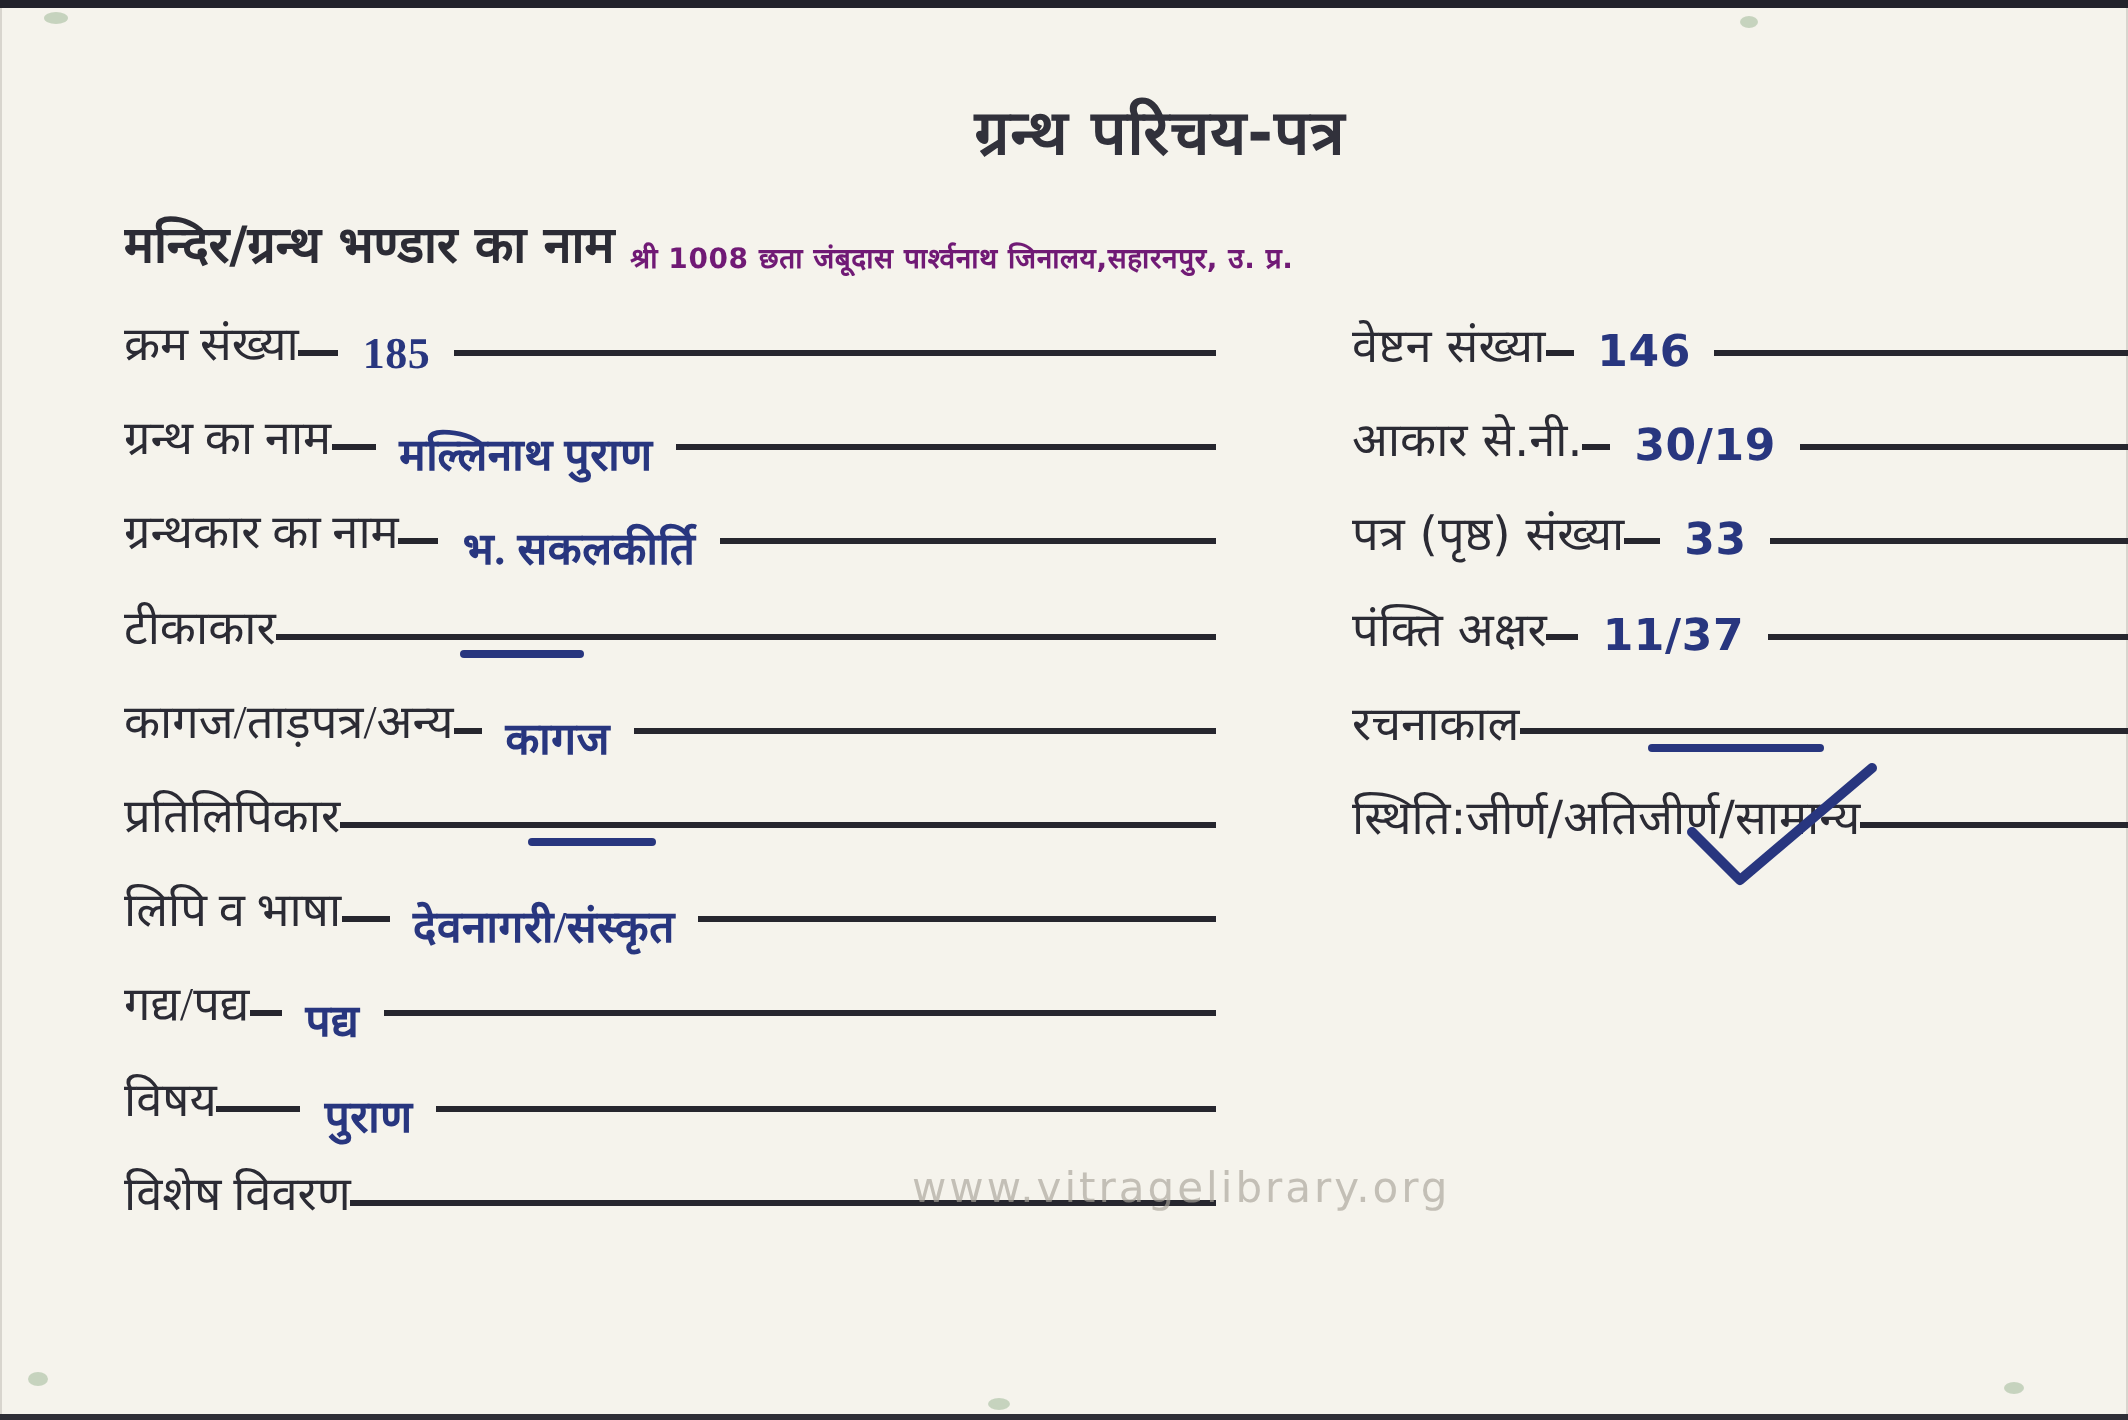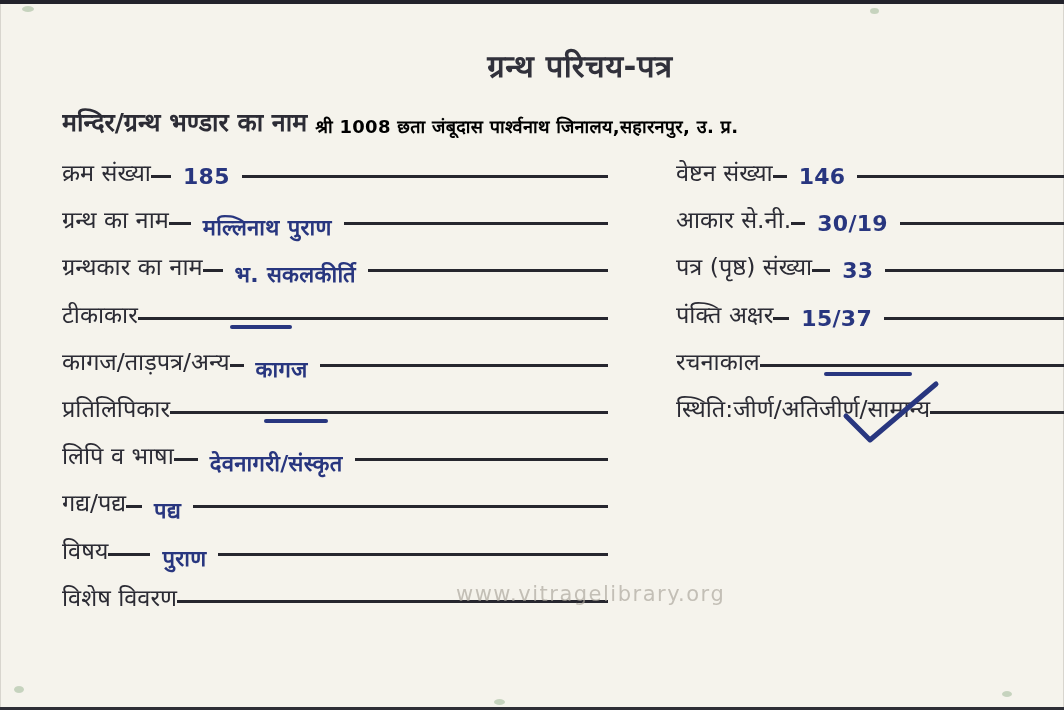--- a/index.html
+++ b/index.html
@@ -6,23 +6,23 @@
   .page{position:relative;width:1064px;height:710px;background:#f5f3ec;
         font-family:"DejaVu Sans",sans-serif;overflow:hidden;
         box-shadow:0 0 0 1px #d8d5ce inset;}
   .edge-top{position:absolute;top:0;left:0;width:100%;height:4px;background:#22222b;}
   .edge-bottom{position:absolute;bottom:0;left:0;width:100%;height:3px;background:#2e2e36;}
   .title{position:absolute;top:44px;left:0;width:100%;text-align:center;
          font-size:31px;font-weight:700;color:#31313b;letter-spacing:.5px;margin-left:48px;}
   .header-line{position:absolute;left:62px;top:104px;width:995px;display:flex;
                align-items:flex-end;white-space:nowrap;overflow:hidden;}
   .header-label{font-size:25px;font-weight:600;color:#2c2c35;}
-  .header-value{font-size:18px;font-weight:700;color:#000000;margin-left:8px;letter-spacing:.3px;}
+  .header-value{font-size:14px;font-weight:700;color:#701a75;margin-left:8px;letter-spacing:.3px;}
   .col{position:absolute;top:158px;}
-  .col-left{left:62px;width:546px;}
+  .col-left{left:62px;width:546px;font-family:Liberation Serif, serif;}
   .col-right{left:632px;width:398px;margin-left:44px;}
   .row{position:relative;display:flex;align-items:flex-start;height:47.2px;white-space:nowrap;}
   .lbl{font-size:23.5px;font-weight:500;color:#2b2b34;flex:0 0 auto;line-height:1.3;}
   .rule{border-top:3px solid #26262e;margin-top:17px;flex:1 1 auto;}
   .seg{border-top:3px solid #26262e;margin-top:17px;flex:0 0 auto;}
   .val{font-size:22px;font-weight:700;color:#28367f;margin:6px 12px 0 12px;flex:0 0 auto;letter-spacing:.3px;}
   .bluedash{position:absolute;height:4px;background:#28367f;border-radius:2px;top:25px;}
   .lblwrap{position:relative;flex:0 0 auto;}
   .check-svg{position:absolute;right:-12px;top:-14px;}
   .watermark{position:absolute;left:428px;top:582px;font-size:21px;color:#a9a49a;
@@ -131,21 +131,21 @@
     <div class="row">
       <span class="lbl">पत्र (पृष्ठ) संख्या</span>
       <span class="seg" style="width:18px"></span>
       <span class="val">33</span>
       <span class="rule"></span>
     </div>
 
     <div class="row">
       <span class="lbl">पंक्ति अक्षर</span>
       <span class="seg" style="width:16px"></span>
-      <span class="val">15/37</span>
+      <span class="val">11/37</span>
       <span class="rule"></span>
     </div>
 
     <div class="row">
       <span class="lbl">रचनाकाल</span>
       <span class="rule"></span>
       <span class="bluedash" style="left:148px;width:88px"></span>
     </div>
 
 

